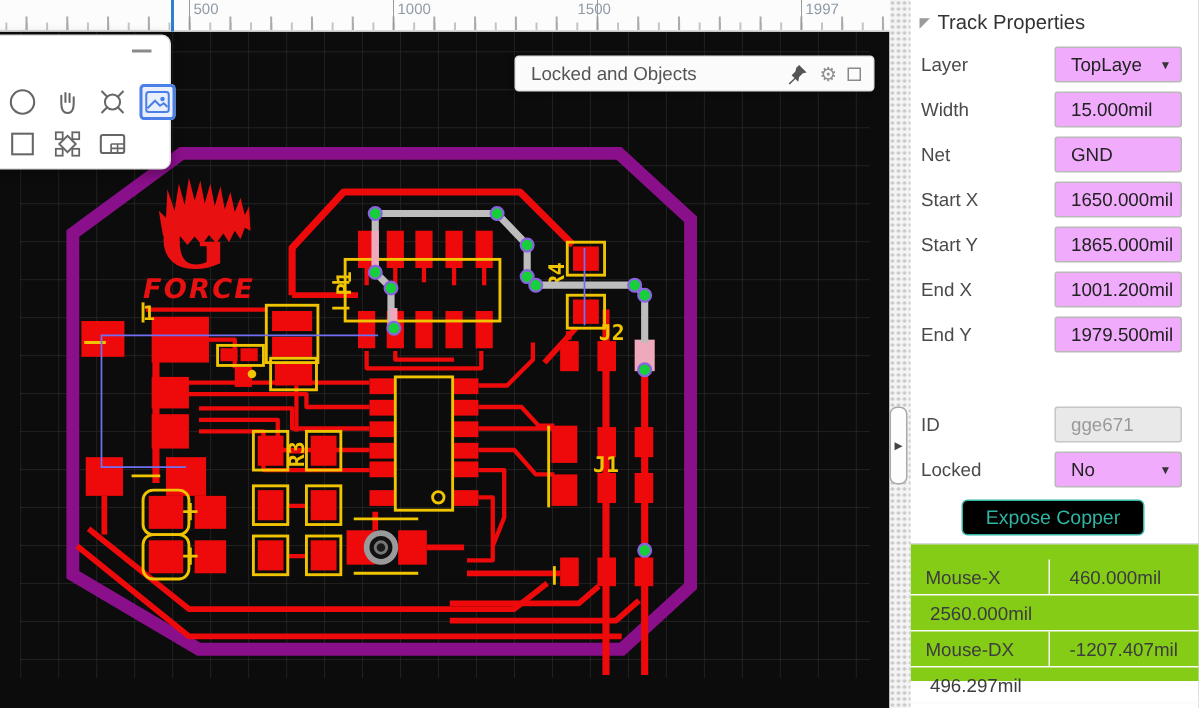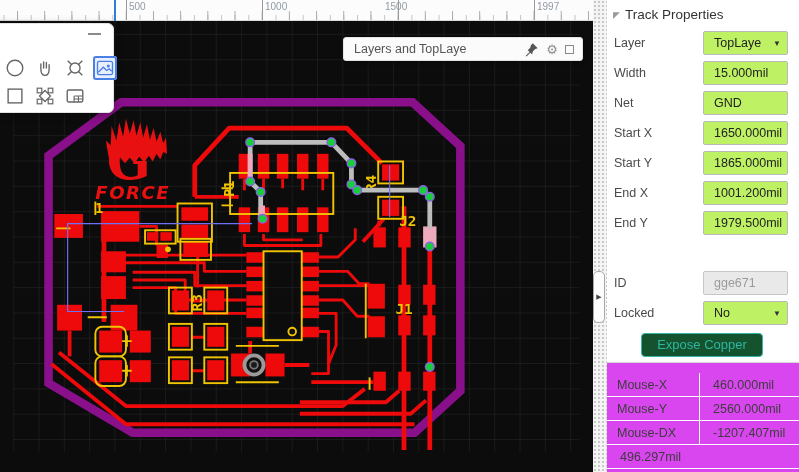--- a/index.html
+++ b/index.html
@@ -49,27 +49,27 @@
 
   
   .props{ position:absolute; left:607px; top:0; width:192px; height:472px; background:#fff; z-index:2;
     font-size:12.5px; color:#444;}
   .props-header{ position:absolute; left:6px; top:7px; display:flex; align-items:center; gap:5px;
     font-size:13.5px; color:#333;}
   .tri{ font-size:9px; color:#9a9a9a; }
   .prow{ position:absolute; left:0; width:100%; height:24px; }
   .prow .lbl{ position:absolute; left:7px; top:5px; color:#4a4a4a;}
   .ctl{ position:absolute; left:96px; width:85px; height:24px; border:1px solid #b9b9b9; border-radius:2px;
-    background:#bef264; font-size:12.5px; color:#222; display:flex; align-items:center; padding-left:10px;}
+    background:#f0abfc; font-size:12.5px; color:#222; display:flex; align-items:center; padding-left:10px;}
   .ctl.select{ justify-content:space-between; padding-right:6px;}
   .ctl.select .arrow{ font-size:8px; color:#333;}
   .ctl.disabled{ background:#e9e9e9; color:#9a9a9a; border-color:#c6c6c6;}
-  .expose-btn{ position:absolute; left:34px; top:333px; width:122px; height:24px; background:#14532d;
+  .expose-btn{ position:absolute; left:34px; top:333px; width:122px; height:24px; background:#000000;
     border:1px solid #35b6a4; border-radius:4px; color:#2fb5a3; font-size:13px; text-align:center; line-height:22px;}
-  .props-footer{ position:absolute; left:0; top:362px; width:192px; height:110px; background:#d946ef;
+  .props-footer{ position:absolute; left:0; top:362px; width:192px; height:92px; background:#84cc16;
     border-top:1px solid #d8d8d8;}
   .ftable{ margin-top:10px; }
   .frow{ display:flex; height:24px; border-bottom:1px solid #fafafa; align-items:center;}
   .frow .fl{ width:93px; padding-left:10px; border-right:1px solid #fafafa; color:#3d3d3d; align-self:stretch; display:flex; align-items:center;}
   .frow .fv{ padding-left:13px; color:#3d3d3d;}
 
   svg text { user-select:none; }
 </style>
 </head>
 <body>
@@ -329,21 +329,21 @@
     <div class="pal-btn">
       <svg width="22" height="22" viewBox="0 0 24 24">
         <rect x="3.5" y="5.5" width="17" height="13" rx="1.5" fill="none" stroke="#666" stroke-width="1.5"></rect>
         <path d="M11,12 H20.5 M11,12 V18.5 M15.7,12 V18.5 M11,15.2 H20.5" stroke="#666" stroke-width="1.2" fill="none"></path>
         </svg>
     </div>
   </div>
 </div>
 
 <div class="layersbar">
-  <span class="title">Layers and TopLaye</span>
+  <span class="title">Locked and Objects</span>
   <span class="icons">
     <svg width="15" height="15" viewBox="0 0 24 24">
       <path d="M14,2 L22,10 L18,11 L14,15 L13,20 L10,17 L4,23 L2.8,21.8 L9,16 L6,13 L10,9 L11,5 Z" fill="#555"></path>
       </svg>
     <span class="gear-glyph">⚙</span>
     <span class="sq-icon"></span>
   </span>
 </div>
 
 <div class="splitter"></div>
@@ -416,21 +416,20 @@
 
   <div class="expose-btn">Expose Copper</div>
 
   <div class="props-footer">
     <div class="ftable">
       <div class="frow">
         <span class="fl">Mouse-X</span>
         <span class="fv">460.000mil</span>
       </div>
       <div class="frow">
-        <span class="fl">Mouse-Y</span>
         <span class="fv">2560.000mil</span>
       </div>
       <div class="frow">
         <span class="fl">Mouse-DX</span>
         <span class="fv">-1207.407mil</span>
       </div>
       <div class="frow">
         <span class="fv">496.297mil</span>
       </div>
     </div>

